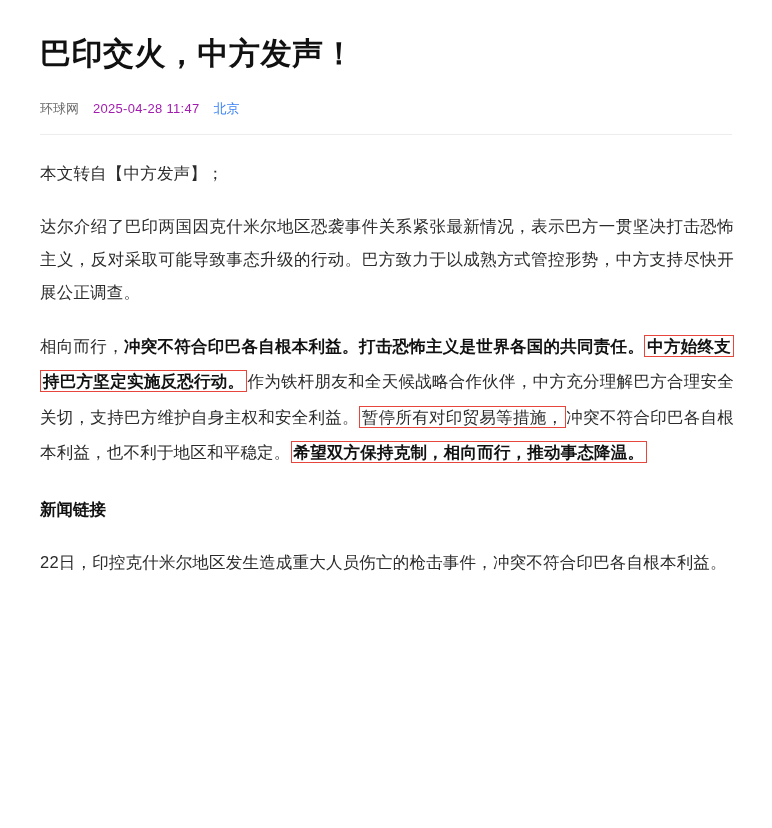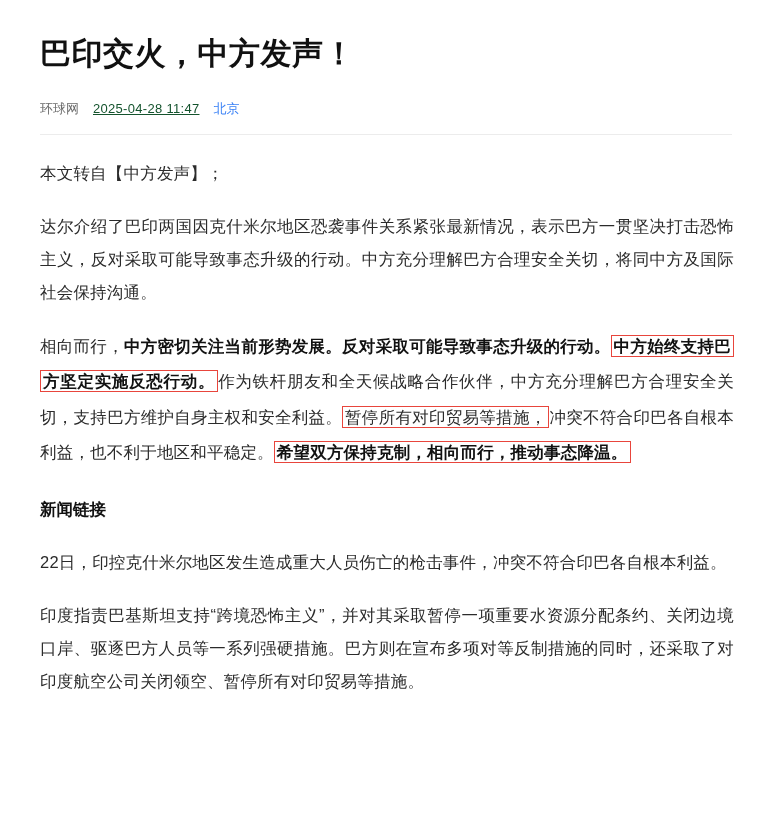--- a/index.html
+++ b/index.html
@@ -34,23 +34,22 @@
     align-items: center;
     gap: 14px;
     margin-top: 26px;
     font-size: 13px;
     color: #8c8c8c;
   }
   .meta-source {
     color: #6b6b6b;
   }
   .meta-time {
-    color: #14532d;
+    color: #a21caf;
     letter-spacing: 0.3px;
-    text-decoration: underline;
   }
   .meta-place {
     color: #3b82f6;
   }
   .divider {
     margin-top: 16px;
     border-bottom: 1px solid #ececec;
     width: 692px;
   }
   .body {
@@ -110,26 +109,25 @@
     <span class="meta-place">北京</span>
   </div>
 
   <div class="divider"></div>
 
   <div class="body">
 
     <p class="para">本文转自【中方发声】；</p>
 
 
-    <p class="para">达尔介绍了巴印两国因克什米尔地区恐袭事件关系紧张最新情况，表示巴方一贯坚决打击恐怖主义，反对采取可能导致事态升级的行动。中方充分理解巴方合理安全关切，将同中方及国际社会保持沟通。</p>
+    <p class="para">达尔介绍了巴印两国因克什米尔地区恐袭事件关系紧张最新情况，表示巴方一贯坚决打击恐怖主义，反对采取可能导致事态升级的行动。巴方致力于以成熟方式管控形势，中方支持尽快开展公正调查。</p>
 
     <p class="quote-para">
-      <span>相向而行，</span><span class="b">中方密切关注当前形势发展。反对采取可能导致事态升级的行动。</span><span class="hl bold">中方始终支持巴方坚定实施反恐行动。</span><span>作为铁杆朋友和全天候战略合作伙伴，中方充分理解巴方合理安全关切，支持巴方维护自身主权和安全利益。</span><span class="hl">暂停所有对印贸易等措施，</span><span>冲突不符合印巴各自根本利益，也不利于地区和平稳定。</span><span class="hl bold">希望双方保持克制，相向而行，推动事态降温。</span>
+      <span>相向而行，</span><span class="b">冲突不符合印巴各自根本利益。打击恐怖主义是世界各国的共同责任。</span><span class="hl bold">中方始终支持巴方坚定实施反恐行动。</span><span>作为铁杆朋友和全天候战略合作伙伴，中方充分理解巴方合理安全关切，支持巴方维护自身主权和安全利益。</span><span class="hl">暂停所有对印贸易等措施，</span><span>冲突不符合印巴各自根本利益，也不利于地区和平稳定。</span><span class="hl bold">希望双方保持克制，相向而行，推动事态降温。</span>
     </p>
 
     <p class="section-head">新闻链接</p>
 
     <p class="para">22日，印控克什米尔地区发生造成重大人员伤亡的枪击事件，冲突不符合印巴各自根本利益。</p>
 
-    <p class="para">印度指责巴基斯坦支持“跨境恐怖主义”，并对其采取暂停一项重要水资源分配条约、关闭边境口岸、驱逐巴方人员等一系列强硬措施。巴方则在宣布多项对等反制措施的同时，还采取了对印度航空公司关闭领空、暂停所有对印贸易等措施。</p>
 
   </div>
 </div>
 
 </body></html>

